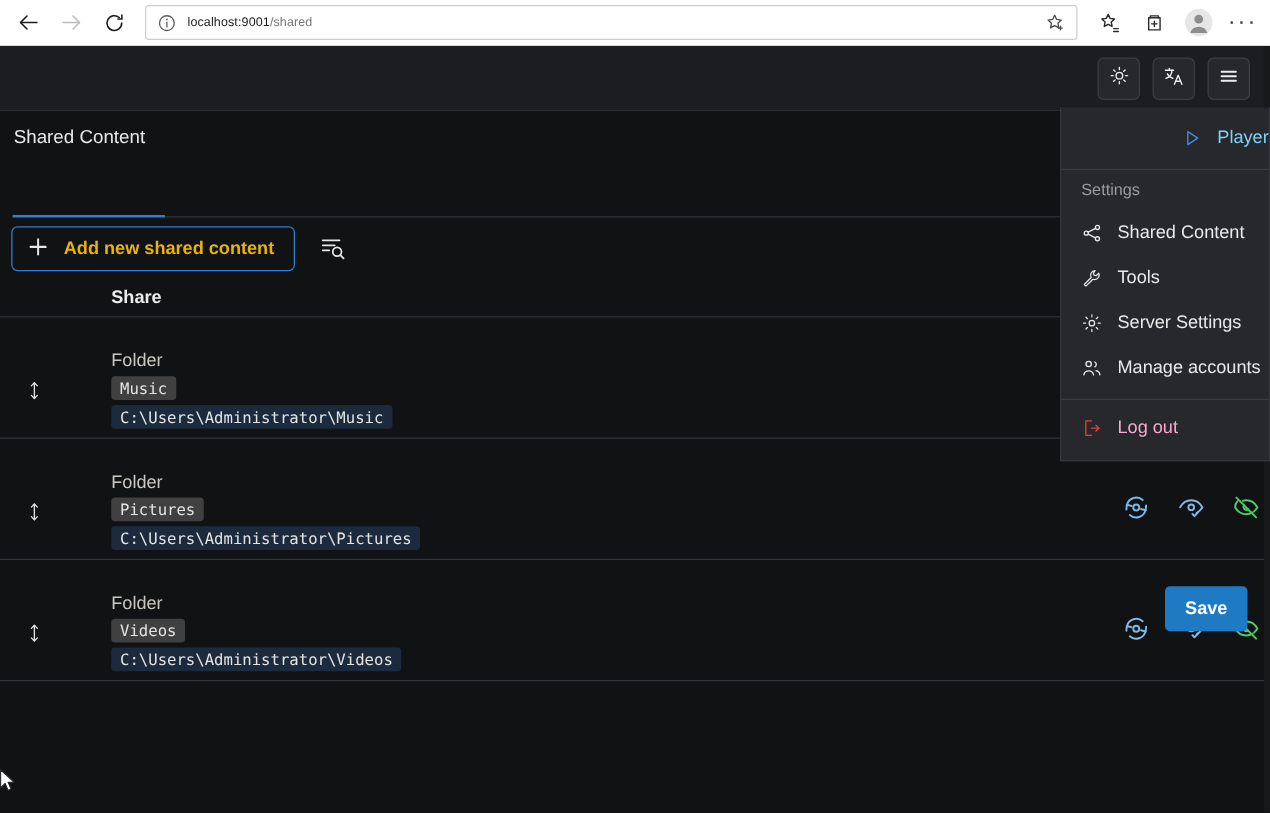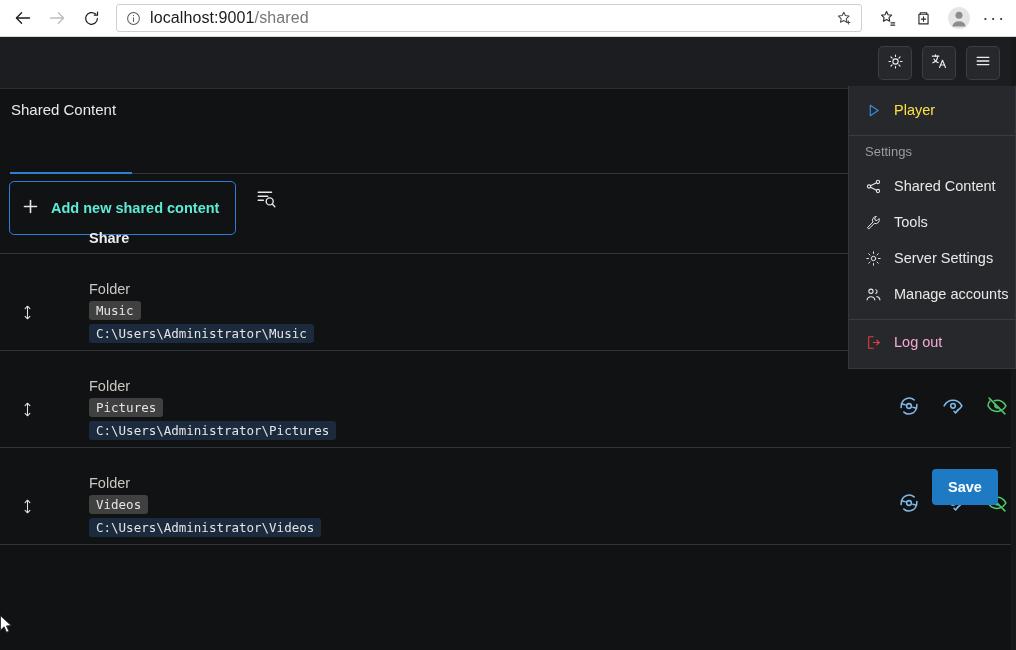--- a/index.html
+++ b/index.html
@@ -38,21 +38,21 @@
     border: 1px solid #cfcfcf;
     border-radius: 3px;
     display: flex;
     align-items: center;
     padding: 0 6px 0 9px;
     min-width: 0;
   }
   #url-info-icon { flex: 0 0 auto; display: flex; align-items: center; margin-right: 9px; }
   #url-text {
     flex: 1 1 auto;
-    font-size: 16px;
+    font-size: 10px;
     color: #1b1b1b;
     white-space: nowrap;
     overflow: hidden;
     letter-spacing: 0.1px;
   }
   #url-text .url-path { color: #767676; }
   #url-star { flex: 0 0 auto; display: flex; align-items: center; padding-right: 2px; }
 
   .chrome-icon {
     width: 34px; height: 34px;
@@ -137,26 +137,26 @@
 
   
   #action-row {
     position: absolute;
     top: 143px; left: 0;
     width: 1016px; height: 42px;
   }
   #add-shared-content-button {
     position: absolute;
     left: 9px; top: 1px;
-    height: 54px;
+    height: 36px;
     padding: 0 16px 0 12px;
     border: 1px solid #2d7fd3;
     border-radius: 5px;
     background: transparent;
-    color: #5eead4;
+    color: #eab308;
     font-size: 14.5px;
     font-weight: bold;
     display: flex;
     align-items: center;
     gap: 12px;
     cursor: pointer;
     font-family: "Liberation Sans", sans-serif;
   }
   #filter-list-button {
     position: absolute;
@@ -274,21 +274,21 @@
     gap: 12px;
     font-size: 14.5px;
     cursor: pointer;
   }
   .menu-item .mi-icon {
     width: 17px; height: 17px;
     display: flex; align-items: center; justify-content: center;
     flex: 0 0 auto;
   }
   .menu-item.home { color: #3fc060; }
-  .menu-item.player { color: #fde047; }
+  .menu-item.player { color: #7dd3fc; justify-content: flex-end; }
   .menu-item.plain { color: #e9e9e9; }
   .menu-item.about { color: #e8940f; }
   .menu-item.logout { color: #f9a8d4; }
   .menu-divider {
     height: 1px;
     background: #393c41;
     margin: 7px 0 4px 0;
   }
   #menu-section-settings {
     font-size: 13px;

